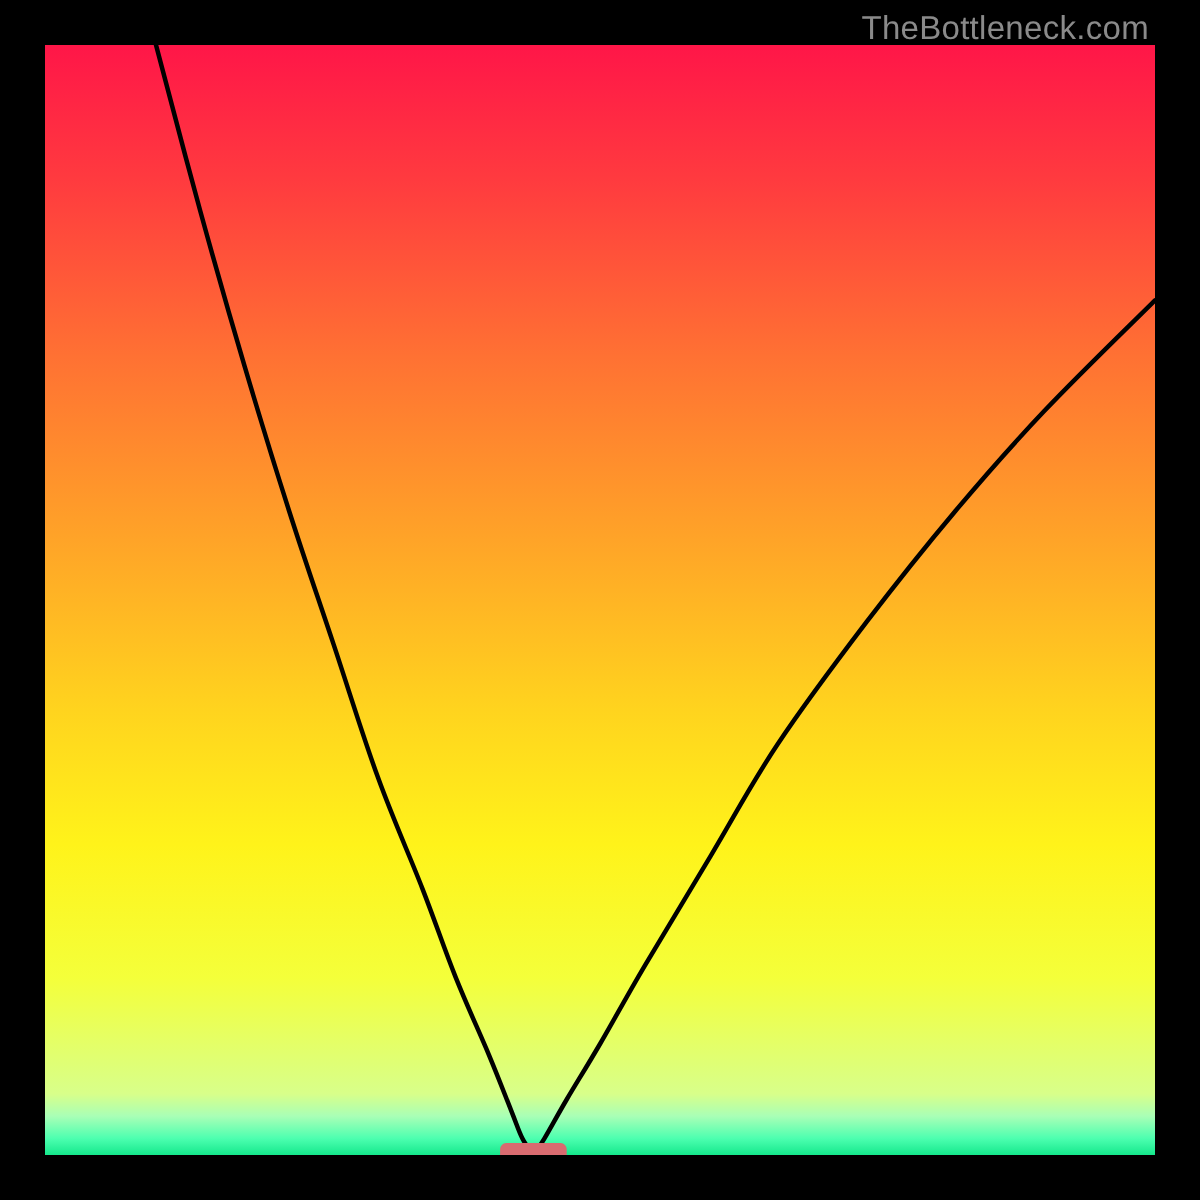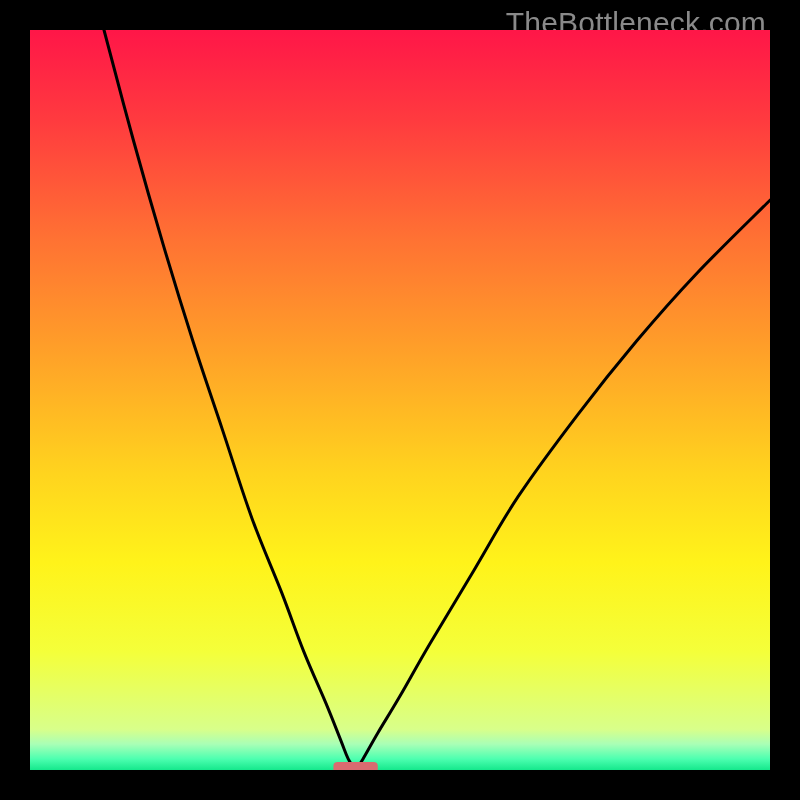--- a/index.html
+++ b/index.html
@@ -24,21 +24,21 @@
     left: 0;
     top: 0;
     width: 740px;
     height: 740px;
   }
   .watermark {
     position: absolute;
     top: 6px;
     right: 34px;
     color: #8a8a8a;
-    font-size: 30px;
+    font-size: 22px;
     font-weight: 500;
     letter-spacing: 0.2px;
   }
 </style>
 </head>
 <body>
 
 <div class="watermark">TheBottleneck.com</div>
 
 <div class="frame">

